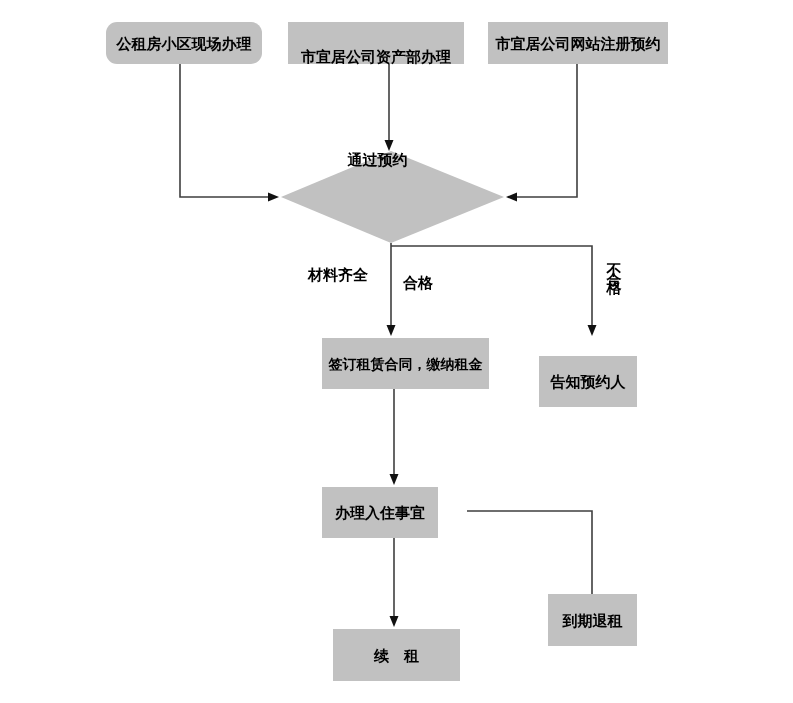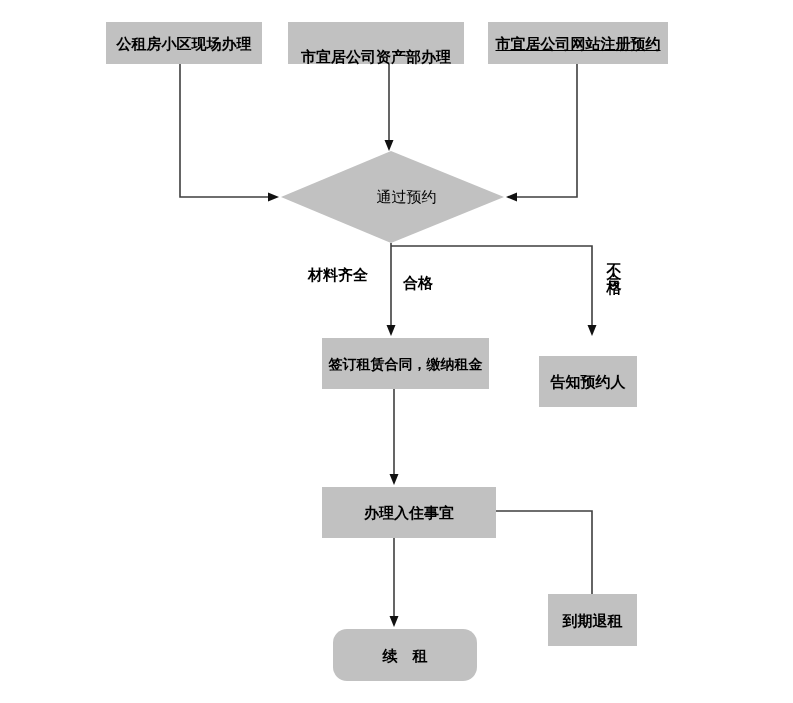--- a/index.html
+++ b/index.html
@@ -36,51 +36,51 @@
     justify-content: center;
     font-weight: bold;
     font-size: 15px;
     color: var(--text);
     white-space: nowrap;
     line-height: 1;
   }
   .node.sm { font-size: 14px; }
   .diamond-label {
     position: absolute;
-    left: 295px; top: 151px;
+    left: 266px; top: 151px;
     width: 223px; height: 92px;
     display: flex;
-    align-items: center;
+    align-items: flex-start;
     justify-content: center;
-    font-weight: normal;
+    font-weight: bold;
     font-size: 15px;
     color: var(--text);
     white-space: nowrap;
   }
   .elabel {
     position: absolute;
     font-weight: bold;
     font-size: 15px;
     color: var(--text);
     white-space: nowrap;
     line-height: 1;
   }
   .vlabel {
     writing-mode: vertical-rl;
     text-orientation: upright;
     letter-spacing: 8px;
   }
   
-  #n-onsite  { left: 106px; top: 22px;  width: 156px; height: 42px; }
+  #n-onsite  { left: 106px; top: 22px;  width: 156px; height: 42px; border-radius: 11px; }
   #n-asset   { left: 288px; top: 22px;  width: 176px; height: 42px; align-items: flex-end; }
-  #n-website { left: 488px; top: 22px;  width: 180px; height: 42px; text-decoration: underline; }
+  #n-website { left: 488px; top: 22px;  width: 180px; height: 42px; }
   #n-sign    { left: 322px; top: 338px; width: 167px; height: 51px; }
   #n-notify  { left: 539px; top: 338px; width: 98px;  height: 51px; margin-top: 18px; }
-  #n-movein  { left: 322px; top: 487px; width: 174px; height: 51px; }
-  #n-renew   { left: 333px; top: 629px; width: 144px; height: 52px; border-radius: 14px; }
+  #n-movein  { left: 322px; top: 487px; width: 116px; height: 51px; }
+  #n-renew   { left: 333px; top: 629px; width: 127px; height: 52px; }
   #n-expire  { left: 548px; top: 594px; width: 89px;  height: 52px; }
   
   #l-materials   { left: 308px; top: 267px; }
   #l-qualified   { left: 403px; top: 275px; }
   #l-unqualified { left: 607px; top: 252px; height: 72px; }
 </style>
 </head>
 <body>
 
 <div class="canvas">

